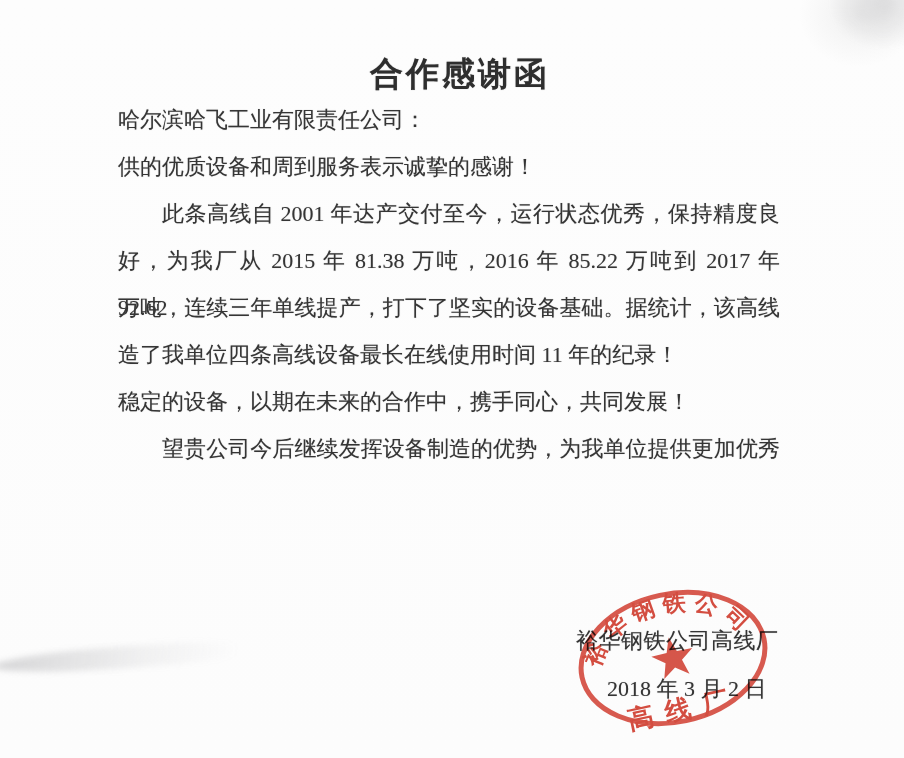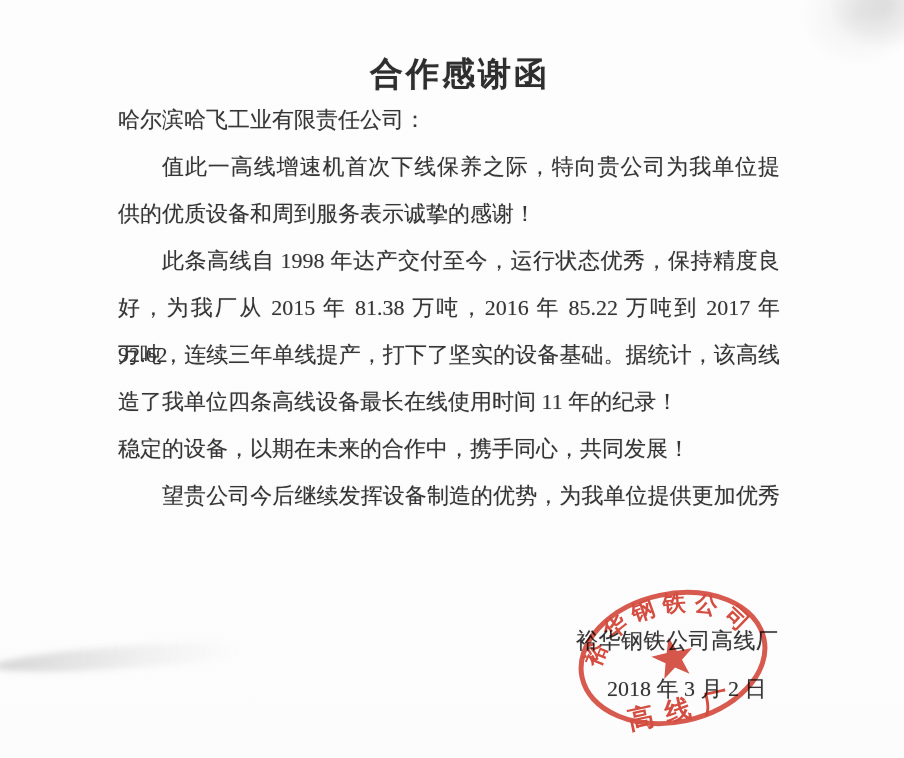--- a/index.html
+++ b/index.html
@@ -94,23 +94,22 @@
 </style>
 </head>
 <body>
 
 <div class="page">
 
   <h1 class="doc-title">合作感谢函</h1>
 
   <div class="letter-body">
     <div class="line">哈尔滨哈飞工业有限责任公司：</div>
-    <div class="line indent justify">值此一高线增速机首次下线保养之际，特向贵公司为我单位提</div>
     <div class="line">供的优质设备和周到服务表示诚挚的感谢！</div>
-    <div class="line indent justify">此条高线自 1998 年达产交付至今，运行状态优秀，保持精度良</div>
+    <div class="line indent justify">此条高线自 2001 年达产交付至今，运行状态优秀，保持精度良</div>
     <div class="line justify">好，为我厂从 2015 年 81.38 万吨，2016 年 85.22 万吨到 2017 年 92.62</div>
     <div class="line justify">万吨，连续三年单线提产，打下了坚实的设备基础。据统计，该高线</div>
     <div class="line">造了我单位四条高线设备最长在线使用时间 11 年的纪录！</div>
     <div class="line">稳定的设备，以期在未来的合作中，携手同心，共同发展！</div>
     <div class="line indent justify">望贵公司今后继续发挥设备制造的优势，为我单位提供更加优秀</div>
   </div>
 
   <div class="signature-line">裕华钢铁公司高线厂</div>
   <div class="date-line">2018 年 3 月 2 日</div>
 

